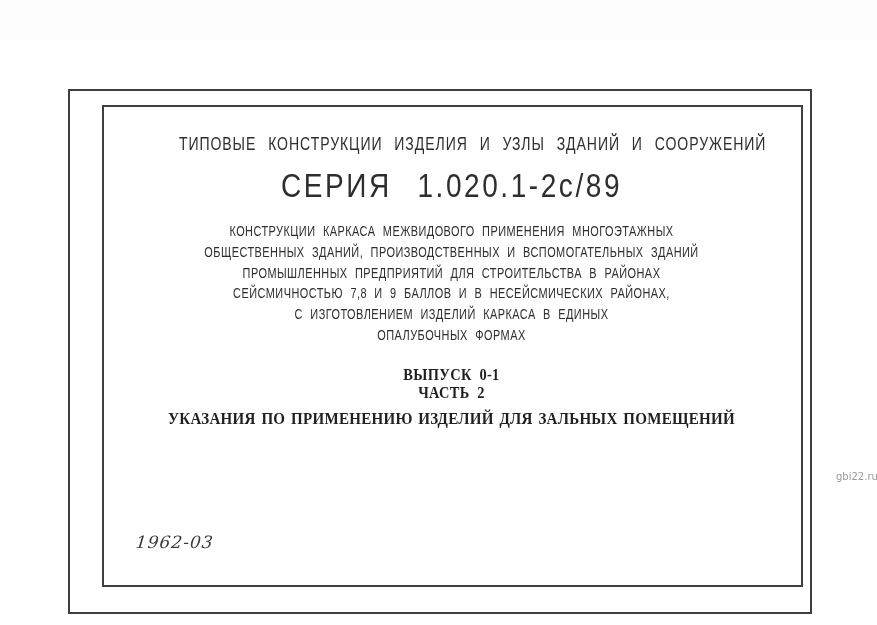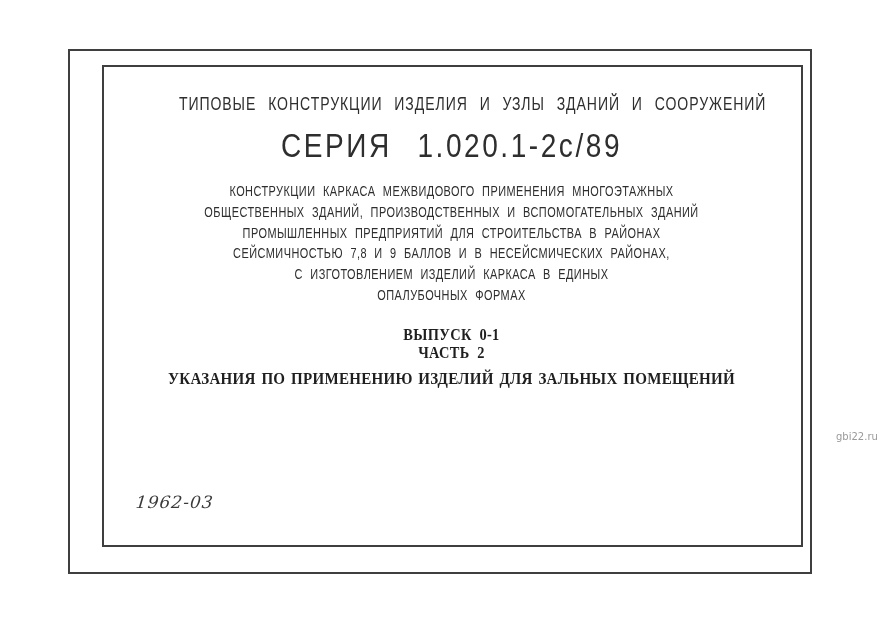--- a/index.html
+++ b/index.html
@@ -11,20 +11,21 @@
     height: 625px;
     background: #fdfdfd;
     position: relative;
     overflow: hidden;
     font-family: "Liberation Sans", sans-serif;
   }
   .page {
     position: absolute;
     inset: 0;
     background: #ffffff;
+    margin-top: 40px;
   }
   .outer-frame {
     position: absolute;
     left: 68px;
     top: 49px;
     width: 740px;
     height: 521px;
     border: 2px solid #3f3f3f;
   }
   .inner-frame {

